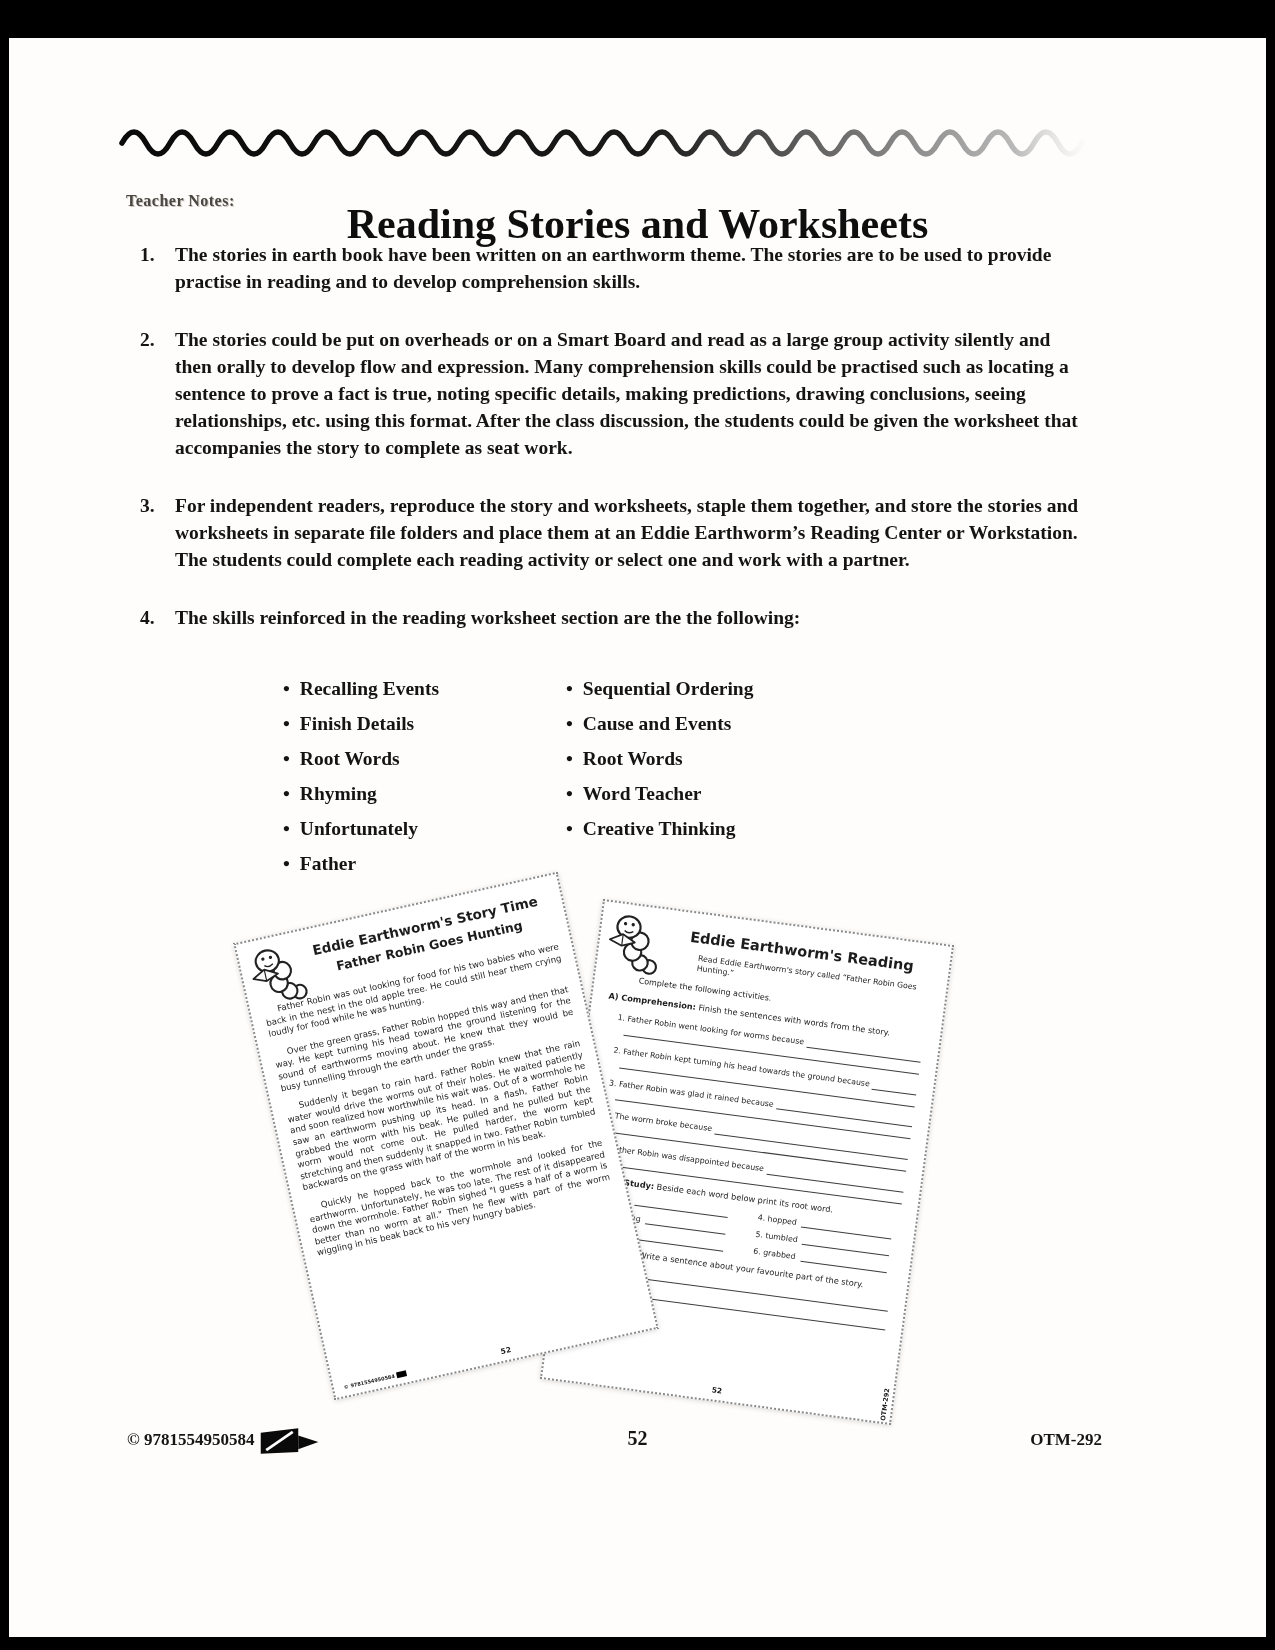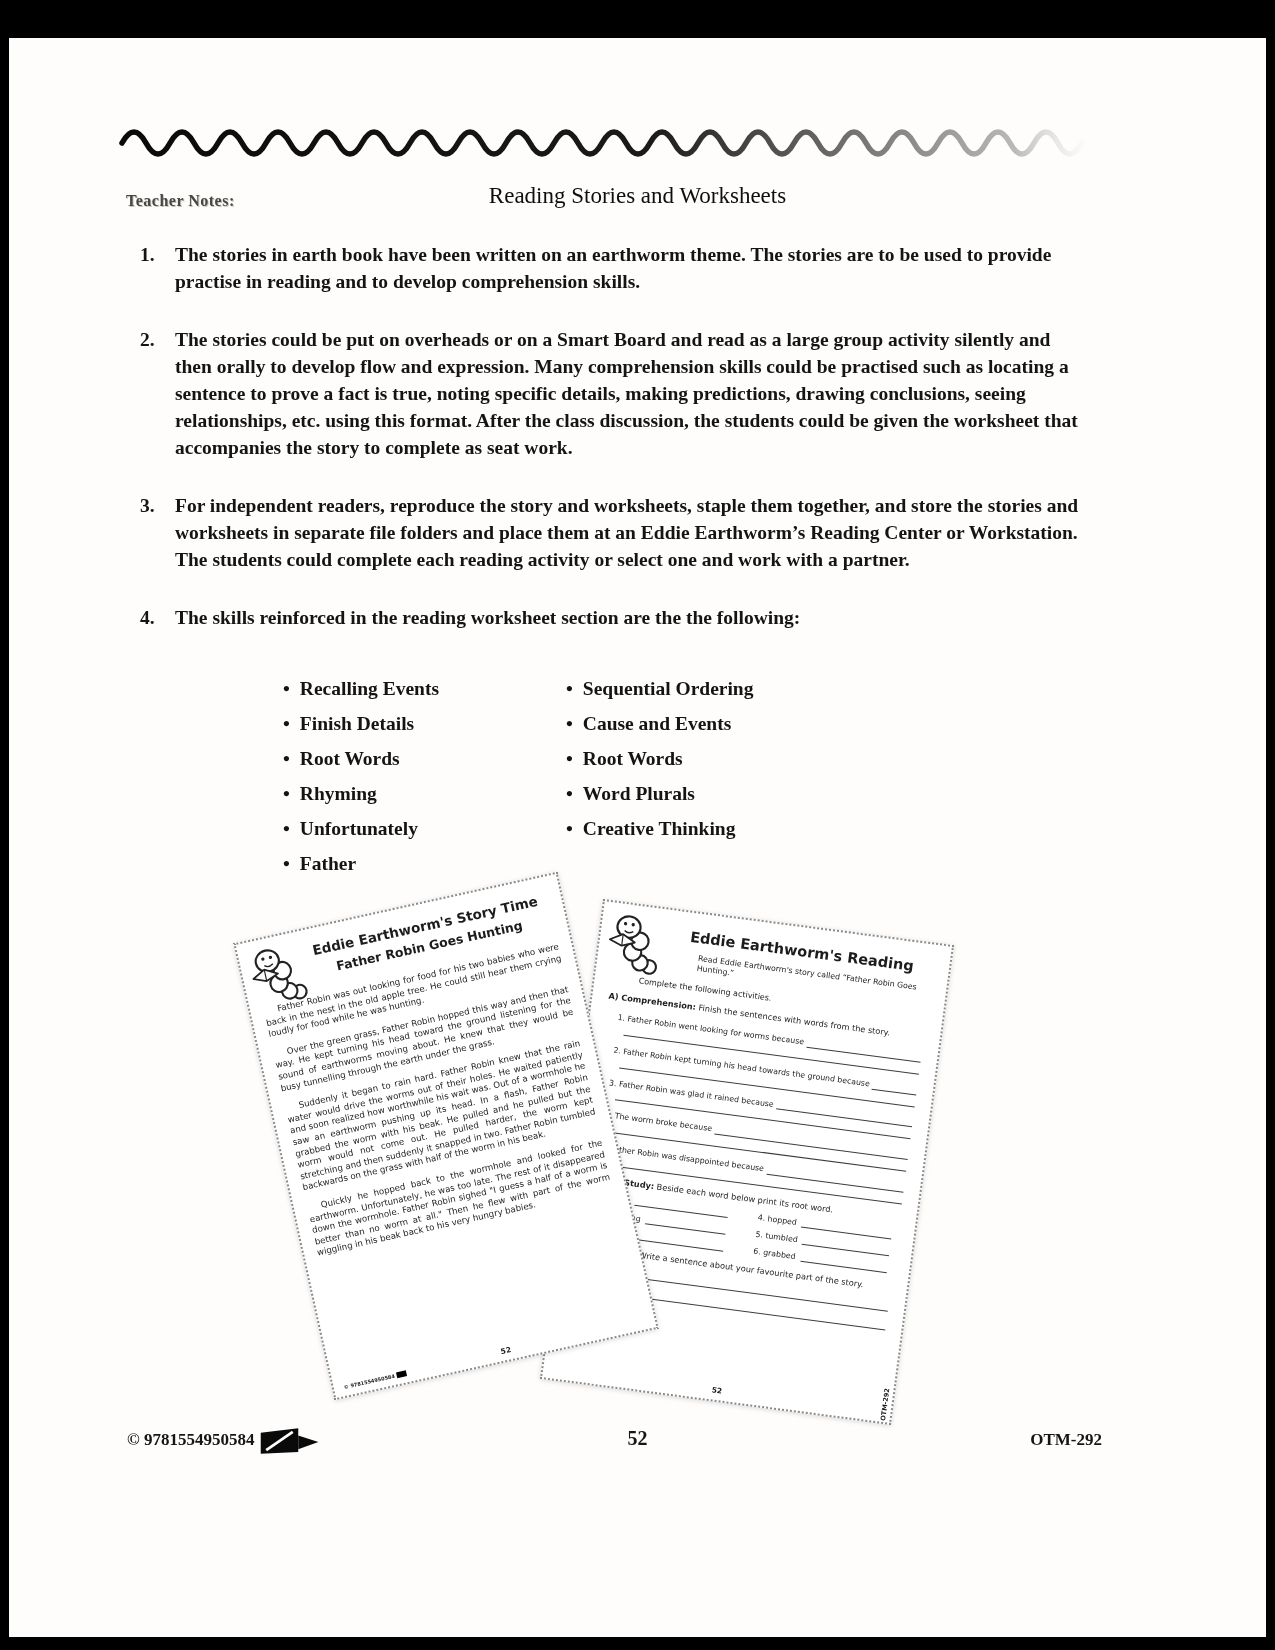--- a/index.html
+++ b/index.html
@@ -12,22 +12,22 @@
   .bar-top { top:0; left:0; width:100%; height:38px; }
   .bar-left { top:0; left:0; width:9px; height:100%; }
   .bar-right { top:0; right:0; width:9px; height:100%; }
   .bar-bottom { bottom:0; left:0; width:100%; height:13px; }
 
   .squiggle { position:absolute; left:118px; top:126px; width:990px; height:34px; }
 
   .teacher-notes { position:absolute; left:126px; top:152px; font-size:16px; 
     font-weight:bold; color:#4a4843; letter-spacing:.5px; text-shadow:1px 1px 0 #c9c5bf;margin-top:40px; }
 
-  .title { position:absolute; left:0; top:183px; width:100%; text-align:center;
-    font-size:23px; font-weight:normal; color:#0e0e0e; }
+  .title { position:absolute; left:0; top:200px; width:100%; text-align:center;
+    font-size:42px; font-weight:bold; color:#0e0e0e; }
 
   .notes { position:absolute; left:140px; top:241px; width:950px; list-style:none; }
   .note { display:flex; margin-bottom:31px; font-size:19.5px; line-height:27px; font-weight:bold; color:#141414; }
   .note .num { flex:0 0 35px; }
   .note .txt { flex:1; }
 
   .skills { position:absolute; left:283px; top:678px; display:flex; font-size:19.5px; font-weight:bold; color:#141414; }
   .skills .col-l { width:283px; }
   .skills .col-r { width:300px; }
   .skill { display:flex; margin-bottom:13px; line-height:22px; }
@@ -155,21 +155,21 @@
       <div class="skill">
           <span class="bullet">•</span>
           <span>Cause and Events</span>
         </div>
       <div class="skill">
           <span class="bullet">•</span>
           <span>Root Words</span>
         </div>
       <div class="skill">
           <span class="bullet">•</span>
-          <span>Word Plurals</span>
+          <span>Word Teacher</span>
         </div>
       <div class="skill">
           <span class="bullet">•</span>
           <span>Creative Thinking</span>
         </div>
     </div>
   </div>
 
   <div class="sheet sheet-left">
     <svg class="worm" viewBox="0 0 64 64">

